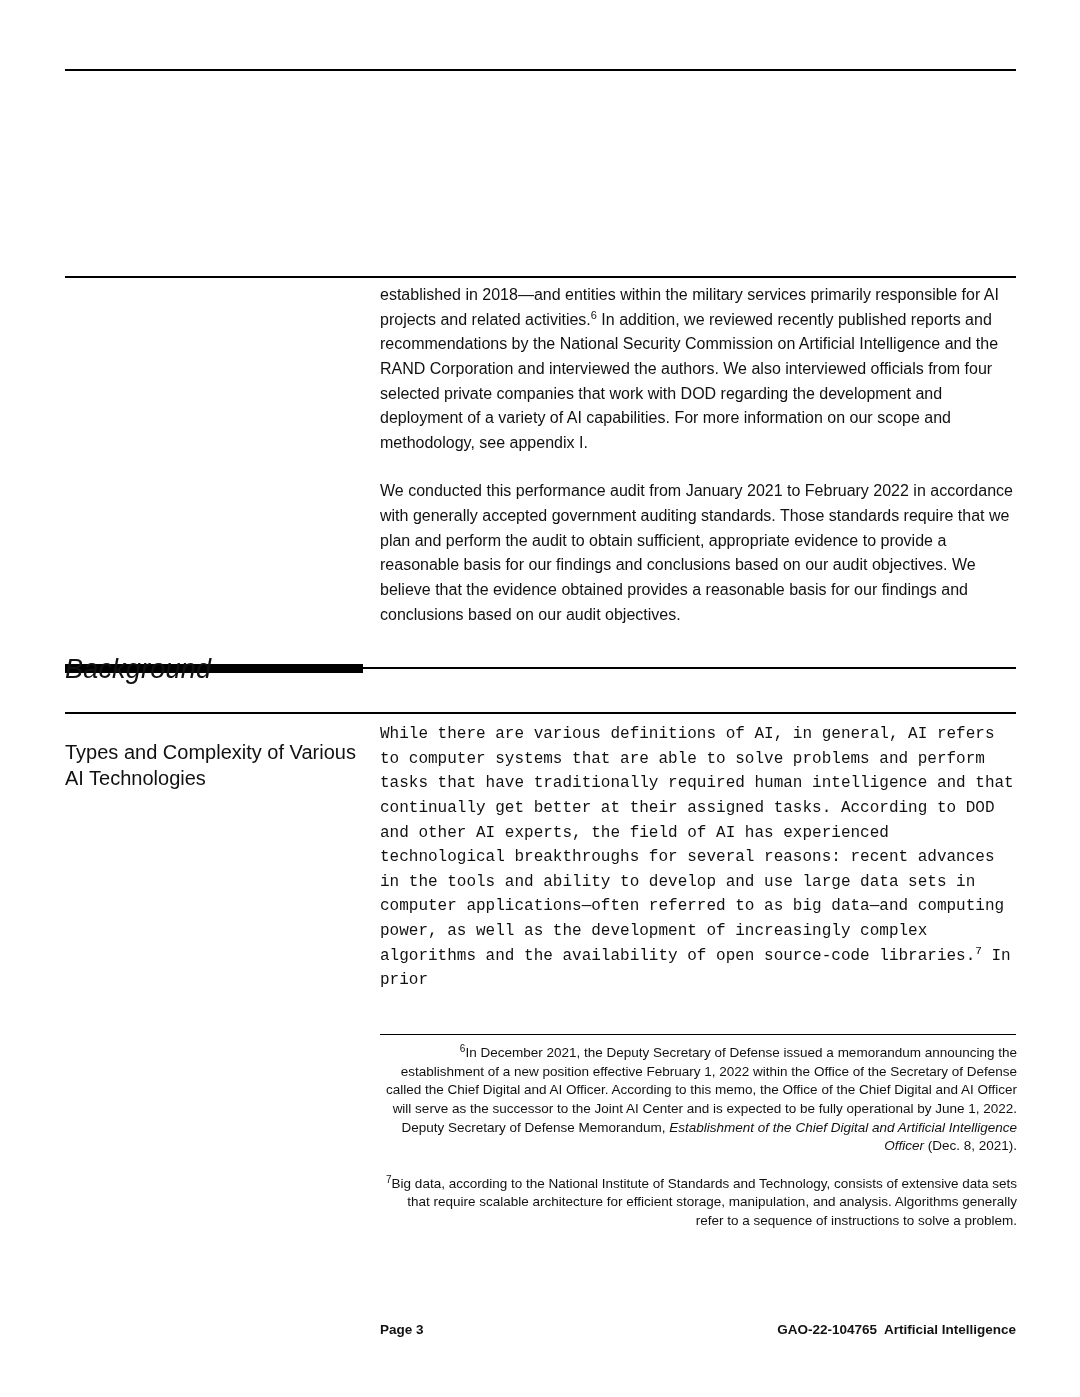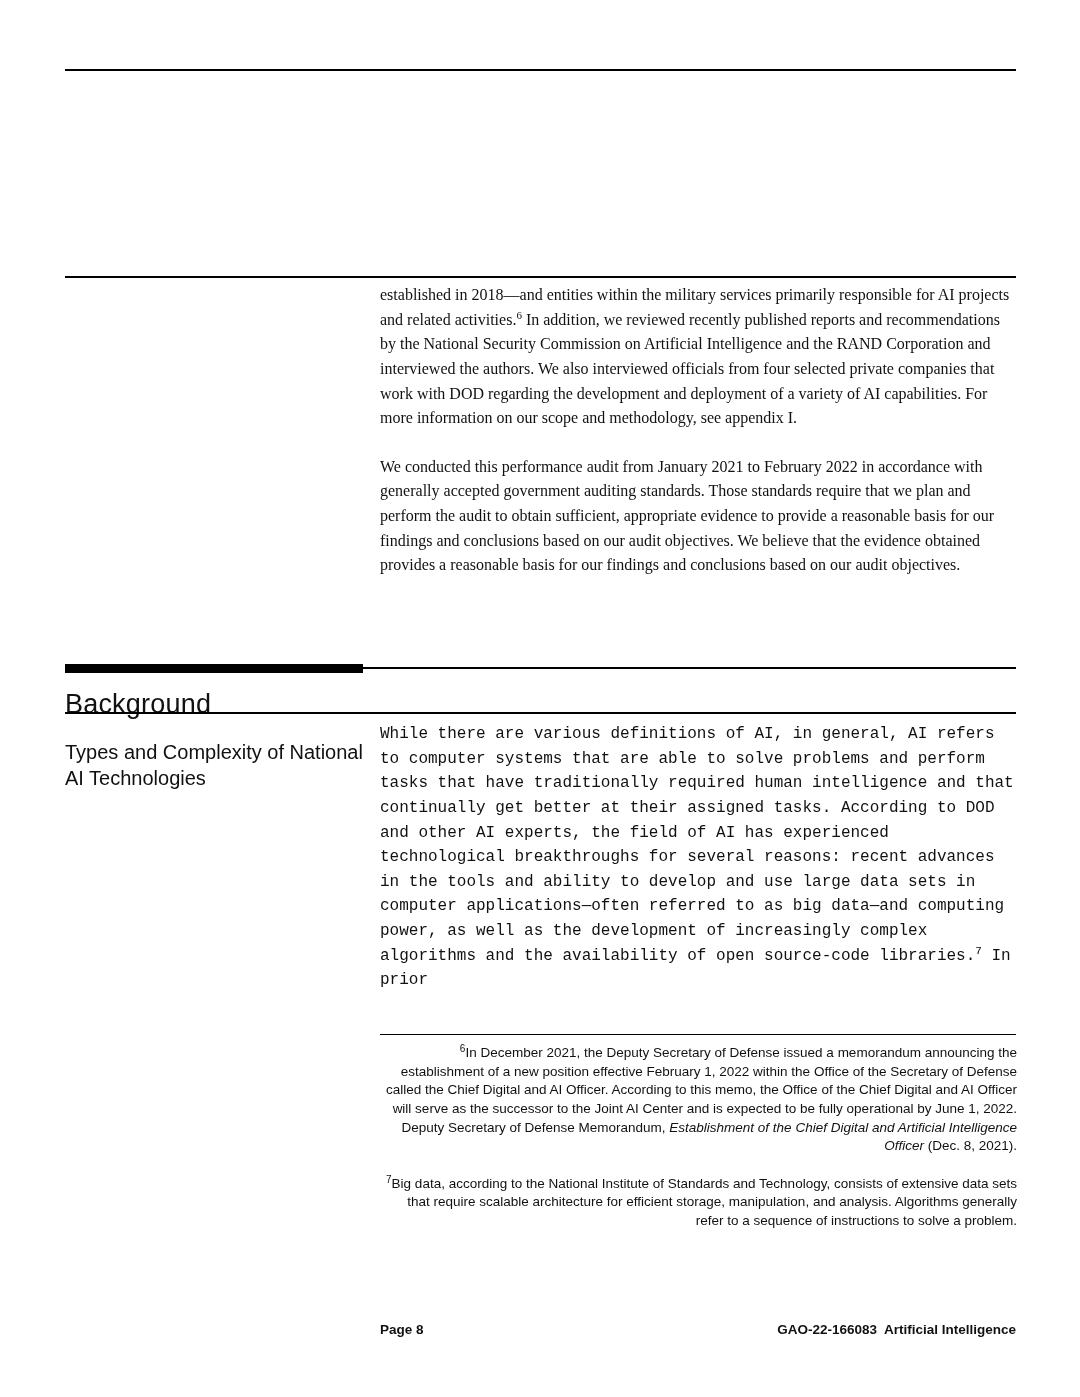--- a/index.html
+++ b/index.html
@@ -33,35 +33,36 @@
   }
   .body-col {
     position: absolute;
     left: 380px;
     width: 637px;
     font-size: 16px;
     line-height: 1.54;
     text-align: left;
   }
   .intro-block { top: 283px; }
-  .intro-block p { margin: 0 0 24px 0; font-family: Liberation Serif, serif; }
+  .intro-block p { margin: 0 0 24px 0; }
   .bg-para { top: 722px; font-family: Liberation Mono, monospace; }
   .bg-para p { margin: 0; }
   sup {
     font-size: 11px;
     line-height: 0;
     vertical-align: super;
   }
   .section-heading {
     position: absolute;
-    top: 671px;
+    top: 636px;
     left: 65px;
     font-size: 27px;
     font-weight: 400;
     letter-spacing: 0.2px;
+    font-style: italic;
   }
   .subsection-heading {
     position: absolute;
     top: 722px;
     left: 65px;
     width: 300px;
     font-size: 20px;
     line-height: 1.3;
     font-weight: 400;
   }
@@ -108,29 +109,29 @@
     <p>We conducted this performance audit from January 2021 to February 2022 in accordance with generally accepted government auditing standards. Those standards require that we plan and perform the audit to obtain sufficient, appropriate evidence to provide a reasonable basis for our findings and conclusions based on our audit objectives. We believe that the evidence obtained provides a reasonable basis for our findings and conclusions based on our audit objectives.</p>
   </div>
 
   <div class="rule rule-bg-top"></div>
   <div class="bar-thick"></div>
 
   <h1 class="section-heading">Background</h1>
 
   <div class="rule rule-bg-bottom"></div>
 
-  <h2 class="subsection-heading">Types and Complexity of National AI Technologies</h2>
+  <h2 class="subsection-heading">Types and Complexity of Various AI Technologies</h2>
 
   <div class="body-col bg-para">
     <p><span>While there are various definitions of AI, in general, AI refers to computer systems that are able to solve problems and perform tasks that have traditionally required human intelligence and that continually get better at their assigned tasks. According to DOD and other AI experts, the field of AI has experienced technological breakthroughs for several reasons: recent advances in the tools and ability to develop and use large data sets in computer applications—often referred to as big data—and computing power, as well as the development of increasingly complex algorithms and the availability of open source-code libraries.</span><sup>7</sup><span> In prior</span></p>
   </div>
 
   <div class="fn-rule"></div>
 
   <div class="footnotes">
     <p><sup>6</sup><span>In December 2021, the Deputy Secretary of Defense issued a memorandum announcing the establishment of a new position effective February 1, 2022 within the Office of the Secretary of Defense called the Chief Digital and AI Officer. According to this memo, the Office of the Chief Digital and AI Officer will serve as the successor to the Joint AI Center and is expected to be fully operational by June 1, 2022. Deputy Secretary of Defense Memorandum, </span><span class="fn-italic">Establishment of the Chief Digital and Artificial Intelligence Officer</span><span> (Dec. 8, 2021).</span></p>
     <p><sup>7</sup><span>Big data, according to the National Institute of Standards and Technology, consists of extensive data sets that require scalable architecture for efficient storage, manipulation, and analysis. Algorithms generally refer to a sequence of instructions to solve a problem.</span></p>
   </div>
 
-  <div class="footer-page">Page 8</div>
-  <div class="footer-report">GAO-22-166083  Artificial Intelligence</div>
+  <div class="footer-page">Page 3</div>
+  <div class="footer-report">GAO-22-104765  Artificial Intelligence</div>
 
 </div>
 
 </body></html>

